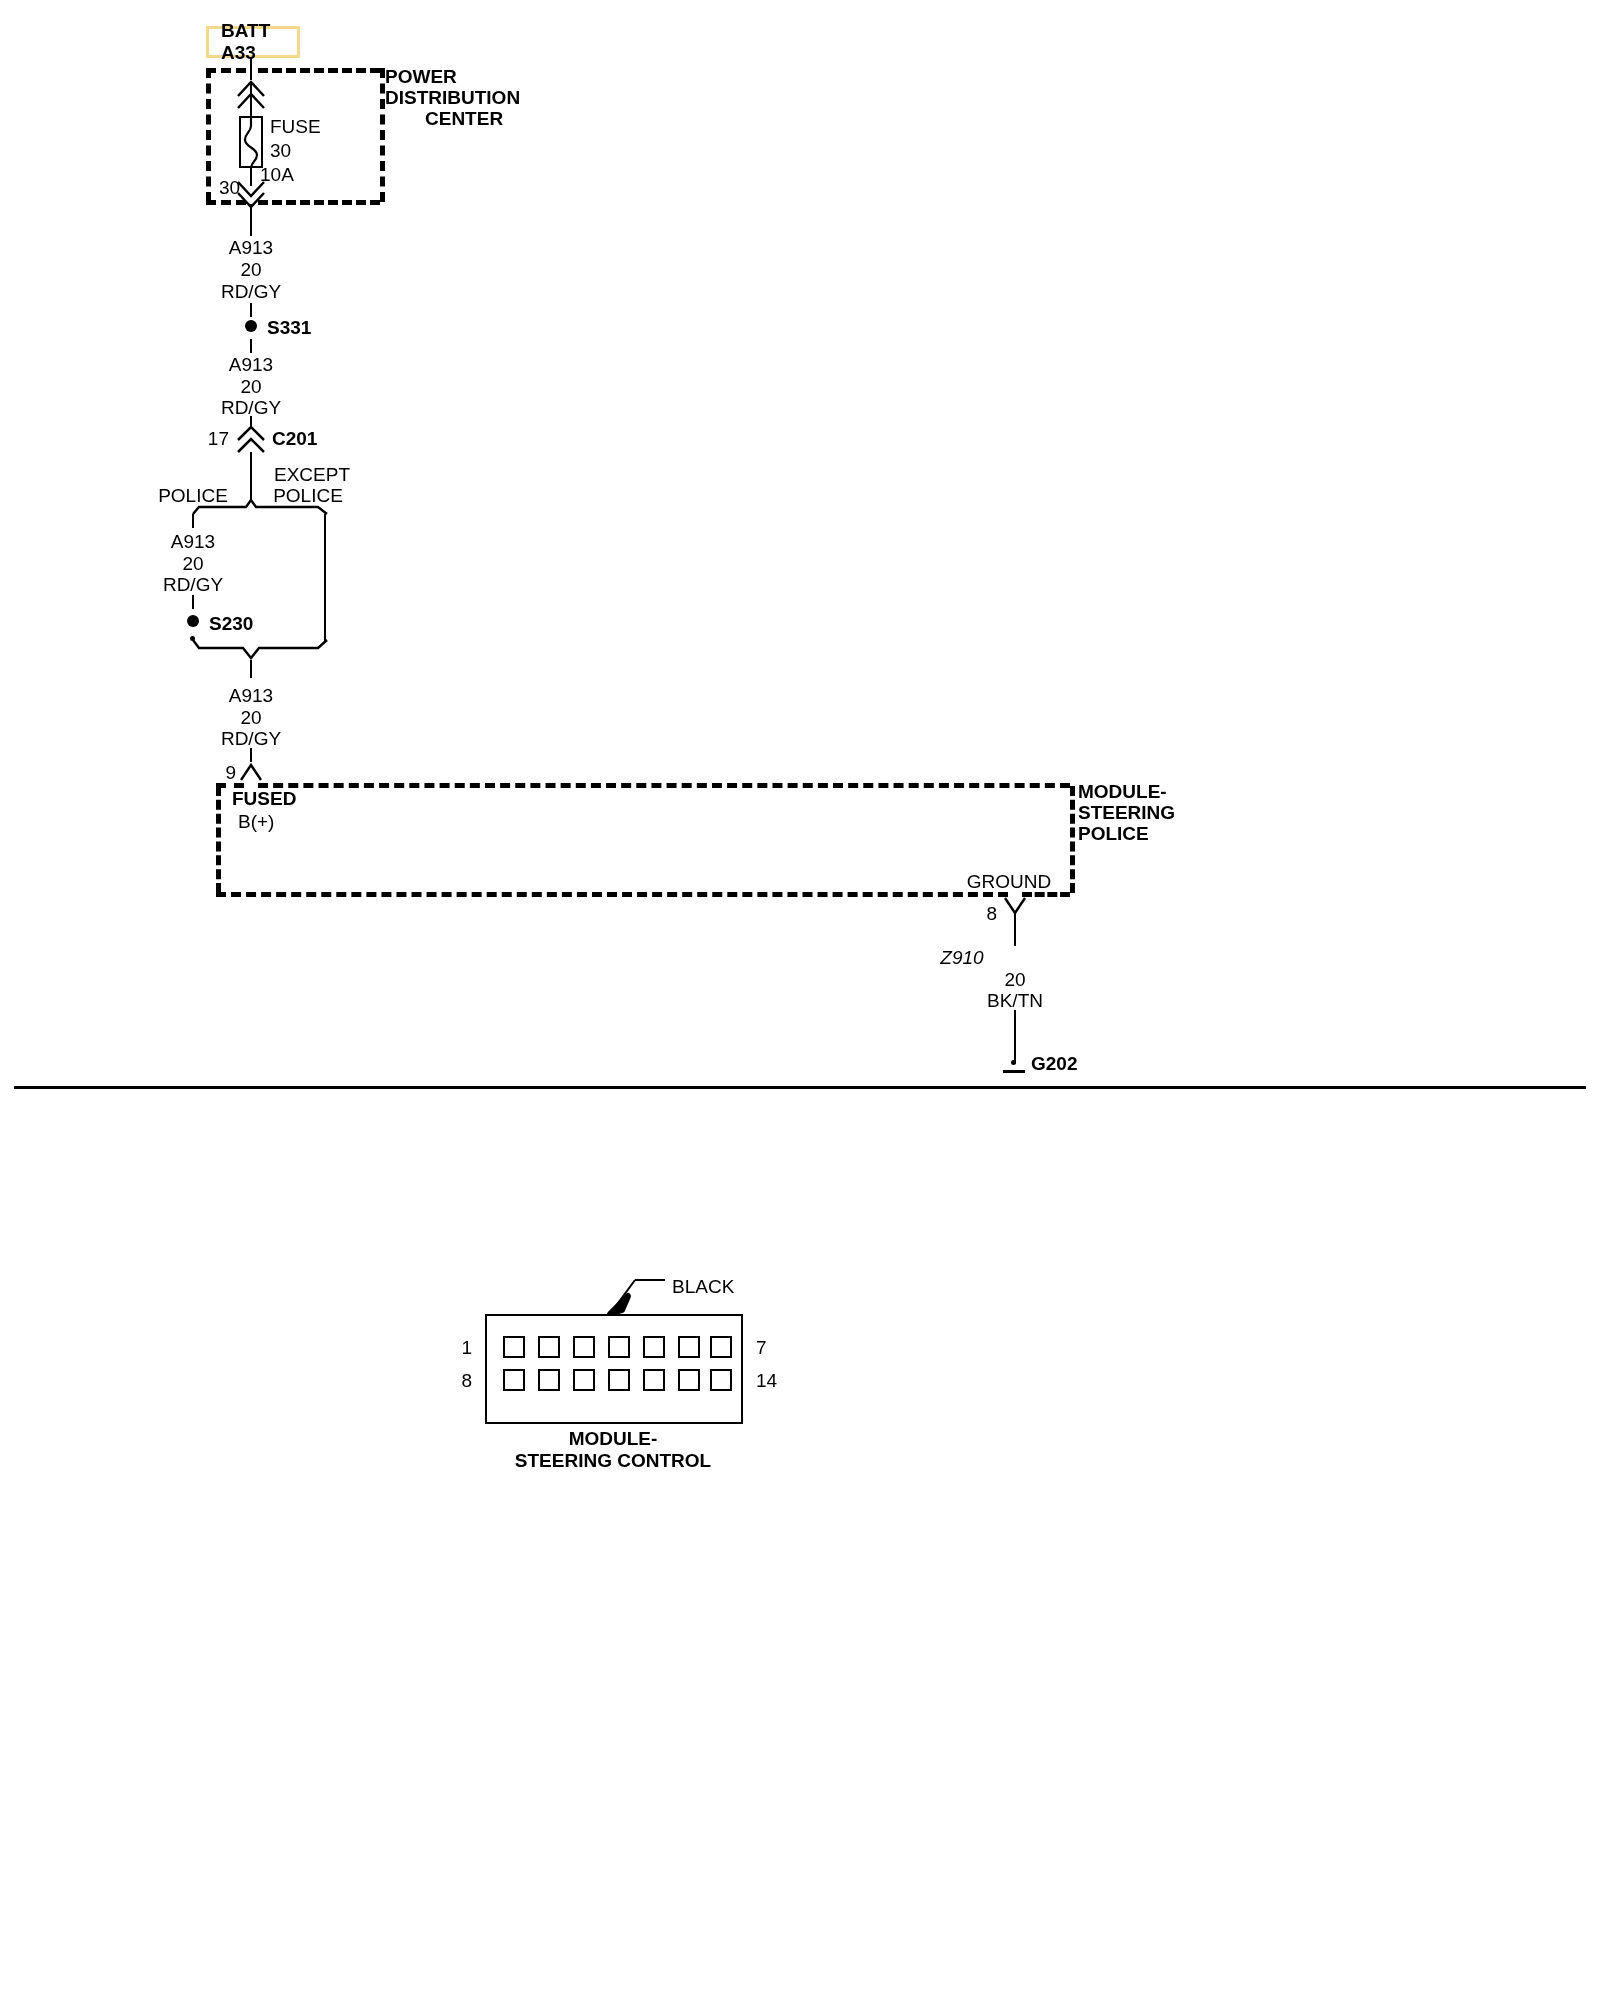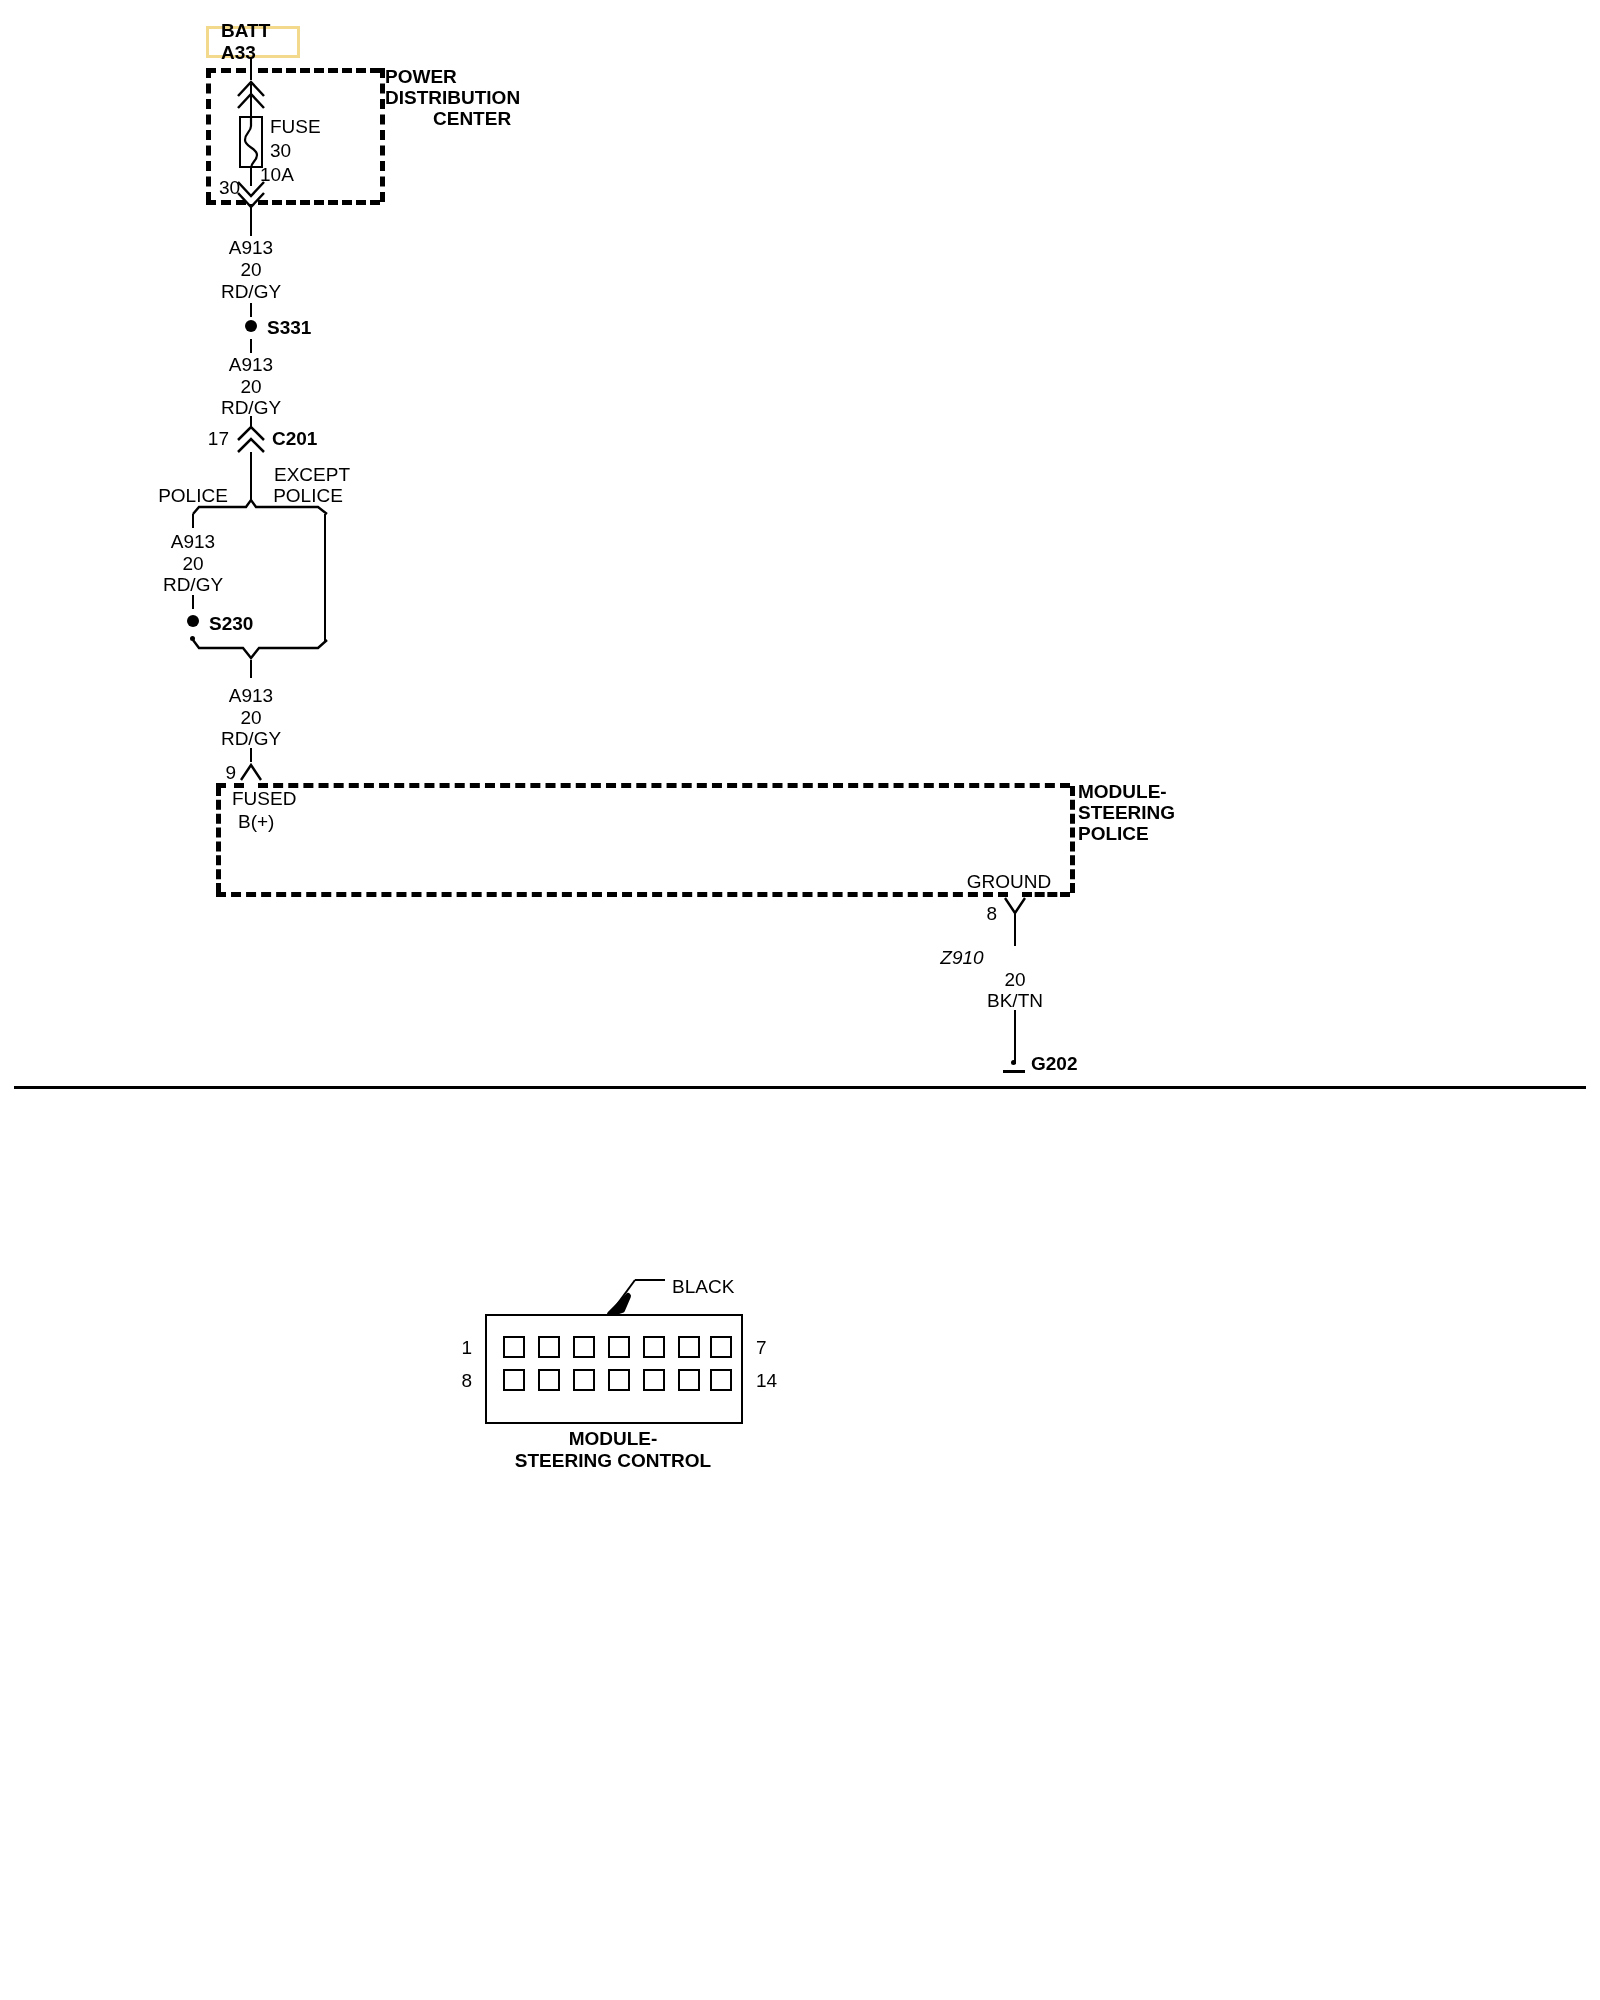--- a/index.html
+++ b/index.html
@@ -53,21 +53,21 @@
   <div class="dash-h" style="left:206px;top:44px;width:40px;"></div>
   <div class="dash-h" style="left:258px;top:44px;width:122px;"></div>
 
   <div class="dash-h" style="left:206px;top:176px;width:40px;"></div>
   <div class="dash-h" style="left:258px;top:176px;width:122px;"></div>
   <div class="dash-v" style="left:206px;top:44px;height:134px;"></div>
   <div class="dash-v" style="left:380px;top:44px;height:134px;"></div>
 
   <div class="lbl b" style="left:385px;top:43px;">POWER</div>
   <div class="lbl b" style="left:385px;top:64px;">DISTRIBUTION</div>
-  <div class="lbl b" style="left:395px;top:85px;padding-left:38px;">CENTER</div>
+  <div class="lbl b" style="left:387px;top:85px;padding-left:38px;">CENTER</div>
 
   <div class="vline" style="left:250px;top:34px;height:22px;"></div>
 
   <svg style="left:234px;top:52px;" width="36" height="34">
     <polyline points="4,20 17,6 30,20" stroke-width="2.5"></polyline>
     <polyline points="4,32 17,18 30,32" stroke-width="2.5"></polyline>
   </svg>
   <div class="vline" style="left:250px;top:60px;height:32px;"></div>
 
   <div class="fuse" style="left:239px;top:92px;width:24px;height:52px;"></div>
@@ -150,21 +150,21 @@
   <div class="dash-h" style="left:258px;top:759px;width:812px;"></div>
   <div class="dash-h" style="left:216px;top:868px;width:792px;"></div>
   <div class="dash-h" style="left:1022px;top:868px;width:48px;"></div>
   <div class="dash-v" style="left:216px;top:762px;height:107px;"></div>
   <div class="dash-v" style="left:1070px;top:762px;height:107px;"></div>
 
   <div class="lbl b" style="left:1078px;top:758px;">MODULE-</div>
   <div class="lbl b" style="left:1078px;top:779px;">STEERING</div>
   <div class="lbl b" style="left:1078px;top:800px;">POLICE</div>
 
-  <div class="lbl" style="left:232px;top:765px;">FUSED</div>
+  <div class="lbl" style="left:232px;top:765px;font-weight:bold;">FUSED</div>
   <div class="lbl" style="left:238px;top:788px;">B(+)</div>
 
   <div class="lbl ctr" style="left:1009px;top:848px;">GROUND</div>
   <svg style="left:1002px;top:872px;" width="26" height="22">
     <polyline points="3,2 13,17 23,2" stroke-width="2.4"></polyline>
   </svg>
   <div class="lbl rgt" style="left:997px;top:880px;">8</div>
 
   <div class="vline" style="left:1014px;top:890px;height:32px;"></div>
   <div class="lbl ctr" style="left:962px;top:924px;font-style:italic;">Z910</div>

